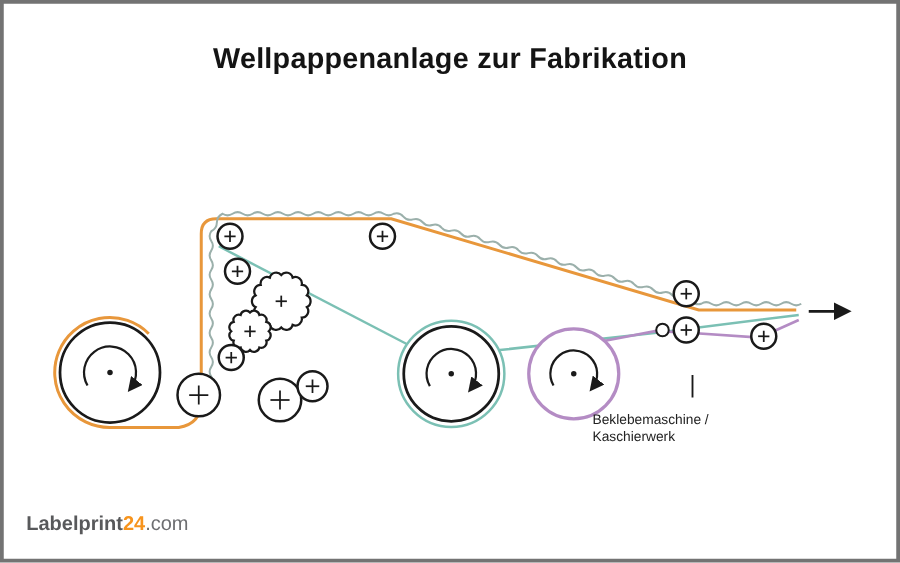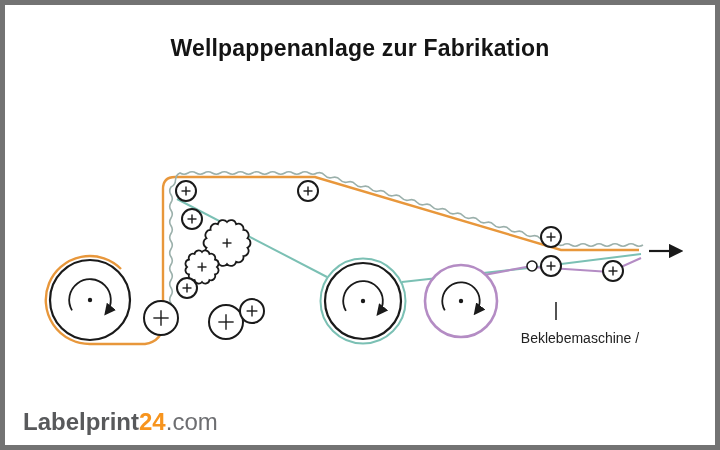--- a/index.html
+++ b/index.html
@@ -3,34 +3,34 @@
 <meta charset="utf-8">
 <style>
   *{margin:0;padding:0;box-sizing:border-box}
   html,body{width:720px;height:450px}
   body{font-family:"Liberation Sans",sans-serif;background:#fff}
   :root{
     --c-orange:#E8973B; --c-teal:#7BC0B4; --c-purple:#B48CC4;
     --c-wave:#9BB0AB; --c-line:#1A1A1A;
     --logo-text:#58595B; --logo-num:#F7941D; --logo-suffix:#6D6E71;
   }
-  .page{position:relative;width:720px;height:450px;background:#fff;border:5px solid #737373;overflow:hidden}
+  .page{position:relative;width:720px;height:450px;background:#fff;border:3px solid #737373;overflow:hidden}
   .title{position:absolute;top:27px;left:0;width:100%;text-align:center;
          font-size:23px;line-height:33px;font-weight:700;color:#141414;letter-spacing:.2px}
   .title span{display:block}
   svg.diagram{position:absolute;top:0;left:0}
   .s-orange{stroke:var(--c-orange);fill:none;stroke-width:2.4}
   .s-teal{stroke:var(--c-teal);fill:none;stroke-width:2}
   .s-purple{stroke:var(--c-purple);fill:none;stroke-width:2.2}
   .s-wave{stroke:var(--c-wave);fill:none;stroke-width:1.6}
   .s-line{stroke:var(--c-line);fill:none}
-  .machine-label{position:absolute;top:326px;left:495px;width:160px;text-align:center;
-                 font-size:14px;line-height:14px;color:#222}
+  .machine-label{position:absolute;top:326px;left:471px;width:160px;
+                 font-size:11px;line-height:14px;color:#222}
   .machine-label span{display:block}
-  .logo{position:absolute;left:18px;top:404px;font-size:24px;line-height:26px;white-space:nowrap}
+  .logo{position:absolute;left:18px;top:404px;font-size:16px;line-height:26px;white-space:nowrap}
   .logo-main{font-weight:700;color:var(--logo-text)}
   .logo-num{font-weight:700;color:var(--logo-num)}
   .logo-suffix{font-weight:400;color:var(--logo-suffix)}
 </style>
 </head>
 <body>
 
 <div class="page">
 
   <h1 class="title">
@@ -132,19 +132,20 @@
     <g class="roller">
         <circle cx="527" cy="261" r="5" fill="#fff" stroke="var(--c-line)" stroke-width="1.6"></circle>
       </g>
 
     <path class="s-line" d="M551,297 L551,315" stroke-width="1.5"></path>
     <path class="s-line" d="M644,246 L674,246" stroke-width="2.2" marker-end="url(#ah)"></path>
   </svg>
 
   <div class="machine-label">
     <span>Beklebemaschine /</span>
+    <span>Kaschierwerk</span>
   </div>
 
   <div class="logo">
     <span class="logo-main">Labelprint</span><span class="logo-num">24</span><span class="logo-suffix">.com</span>
   </div>
 
 </div>
 
 </body></html>

